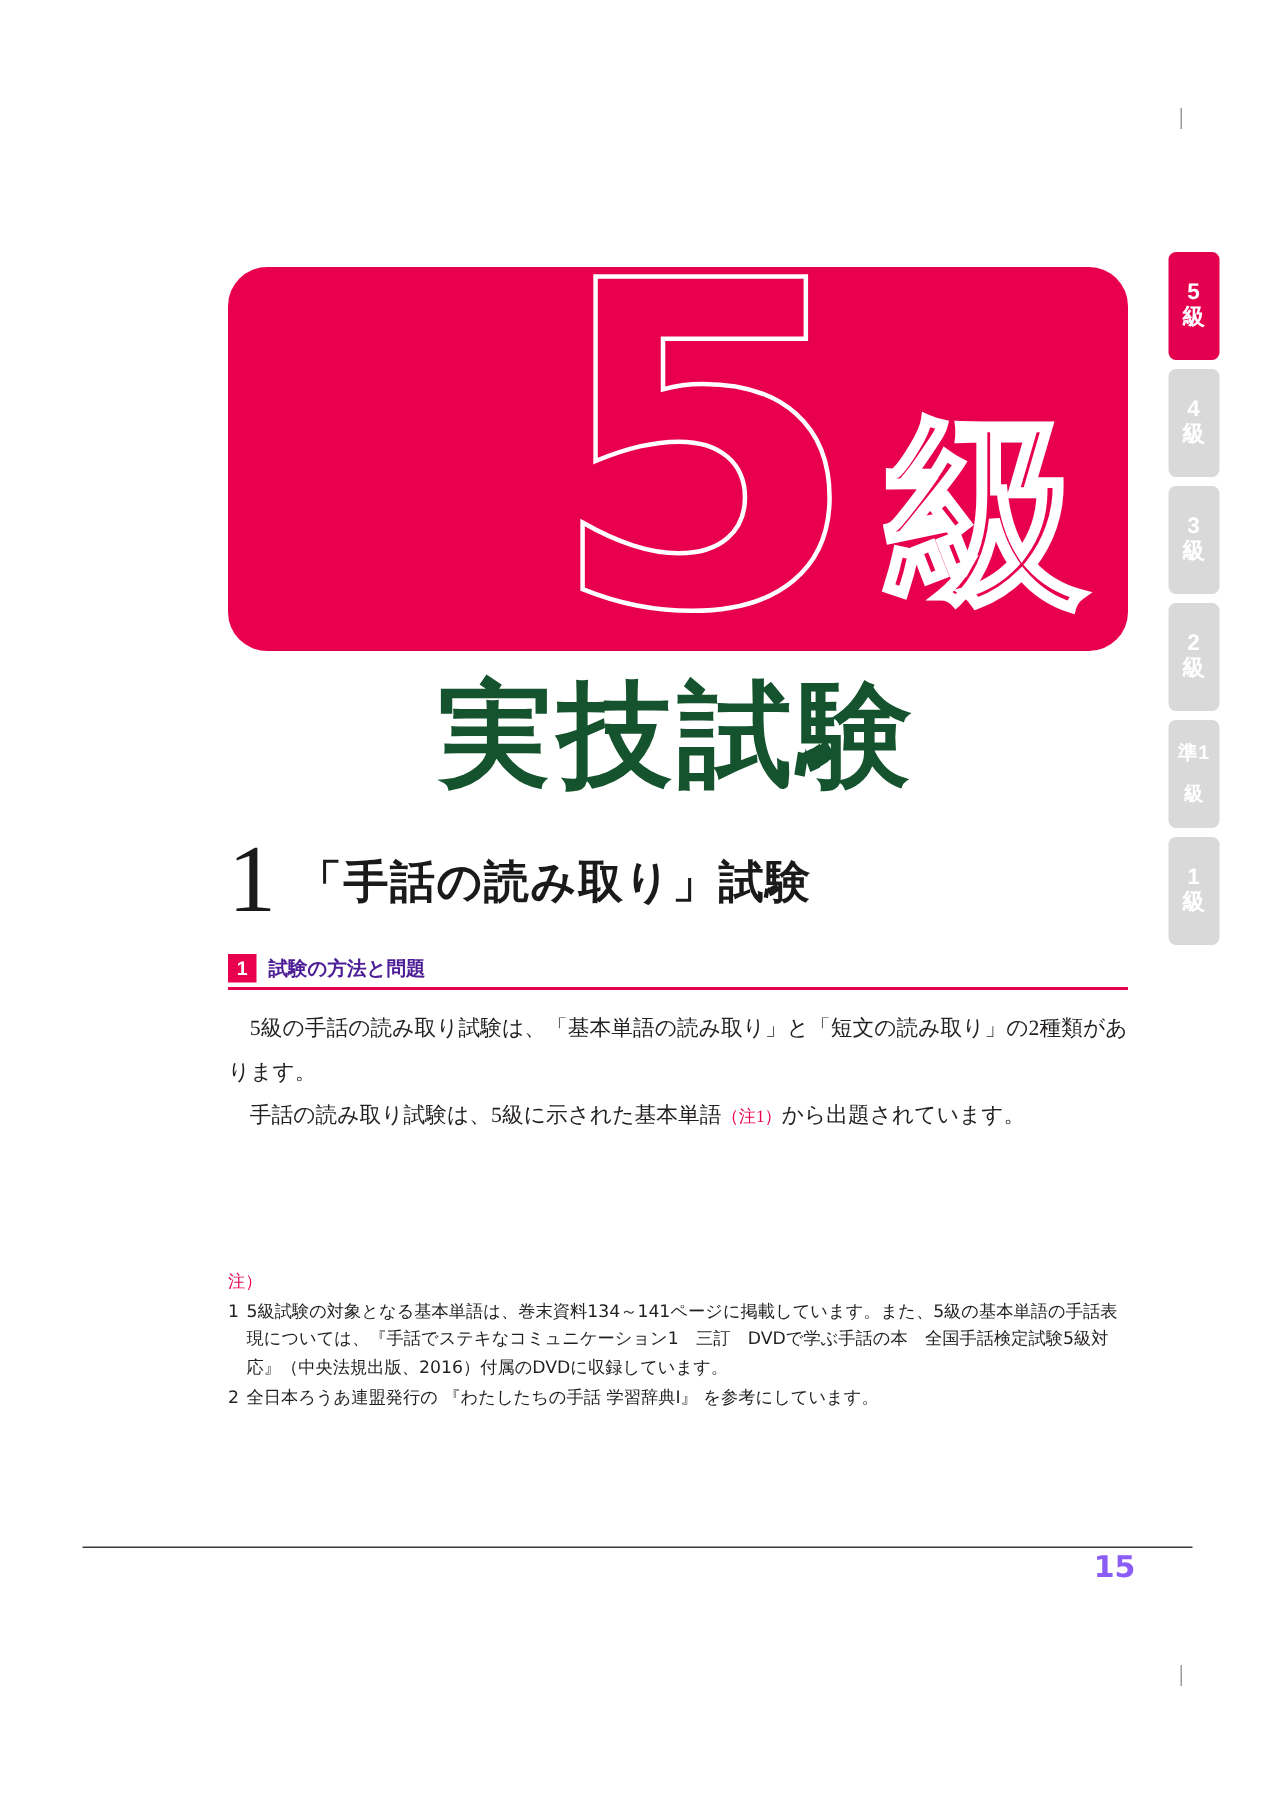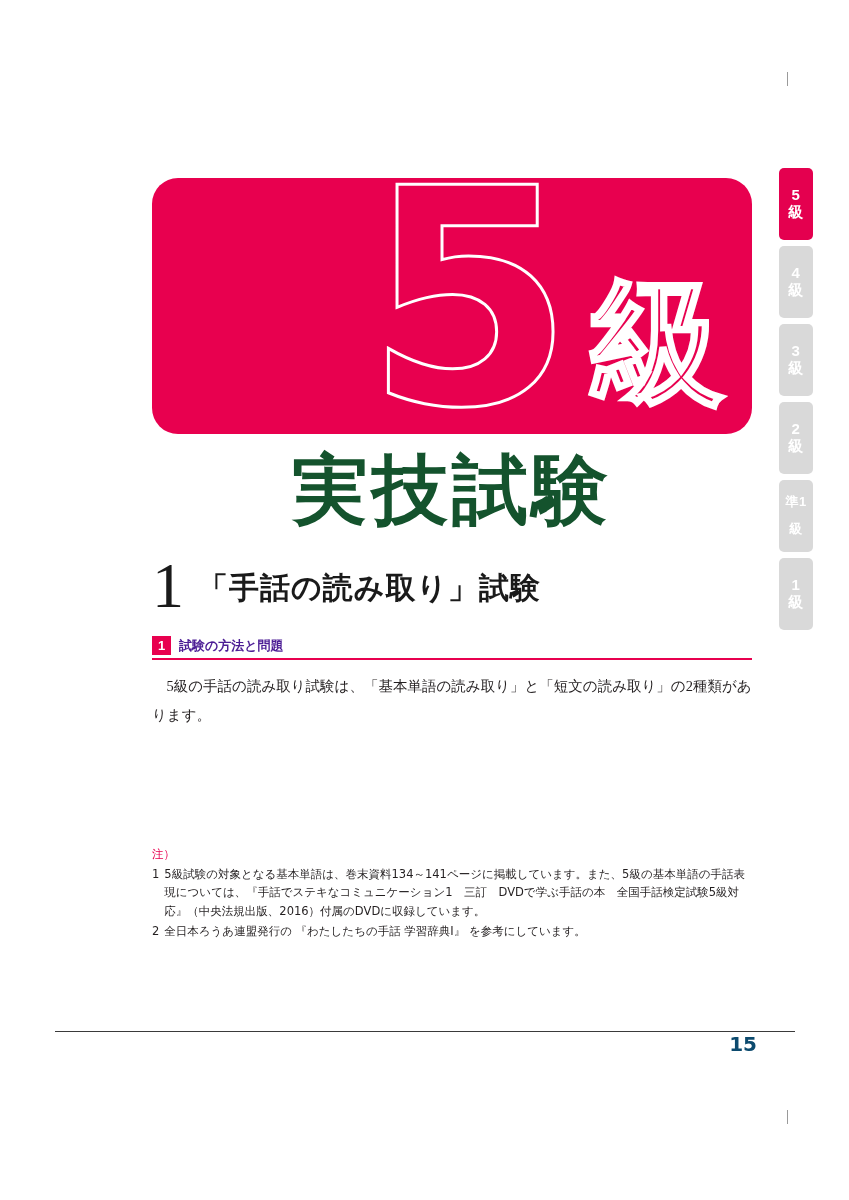--- a/index.html
+++ b/index.html
@@ -213,21 +213,21 @@
     width: 740px;
     height: 1px;
     background: #3a3a3a;
   }
   .page-number {
     position: absolute;
     right: 92px;
     top: 1032px;
     font-size: 20px;
     font-weight: 700;
-    color: #0c4a6e;
+    color: #8b5cf6;
     font-family: "DejaVu Sans", sans-serif;
   }
 </style>
 </head>
 <body>
 
 <div class="page">
 
   <div class="crop v" style="left:787px; top:72px;"></div>
   <div class="crop v" style="left:787px; top:1110px;"></div>
@@ -271,20 +271,21 @@
     <span class="txt">「手話の読み取り」試験</span>
   </div>
 
   <div class="subsection">
     <span class="chip">1</span>
     <span class="label">試験の方法と問題</span>
   </div>
 
   <div class="body-copy">
     <p>5級の手話の読み取り試験は、「基本単語の読み取り」と「短文の読み取り」の2種類があります。</p>
+    <p><span>手話の読み取り試験は、5級に示された基本単語</span><span class="note-ref">（注1）</span><span>から出題されています。</span></p>
   </div>
 
   <div class="footnotes">
     <div class="fn-head">注）</div>
     <div class="fn-item">
       <span class="fn-num">1</span>
       <span class="fn-text">5級試験の対象となる基本単語は、巻末資料134～141ページに掲載しています。また、5級の基本単語の手話表現については、『手話でステキなコミュニケーション1　三訂　DVDで学ぶ手話の本　全国手話検定試験5級対応』（中央法規出版、2016）付属のDVDに収録しています。</span>
     </div>
     <div class="fn-item">
       <span class="fn-num">2</span>

